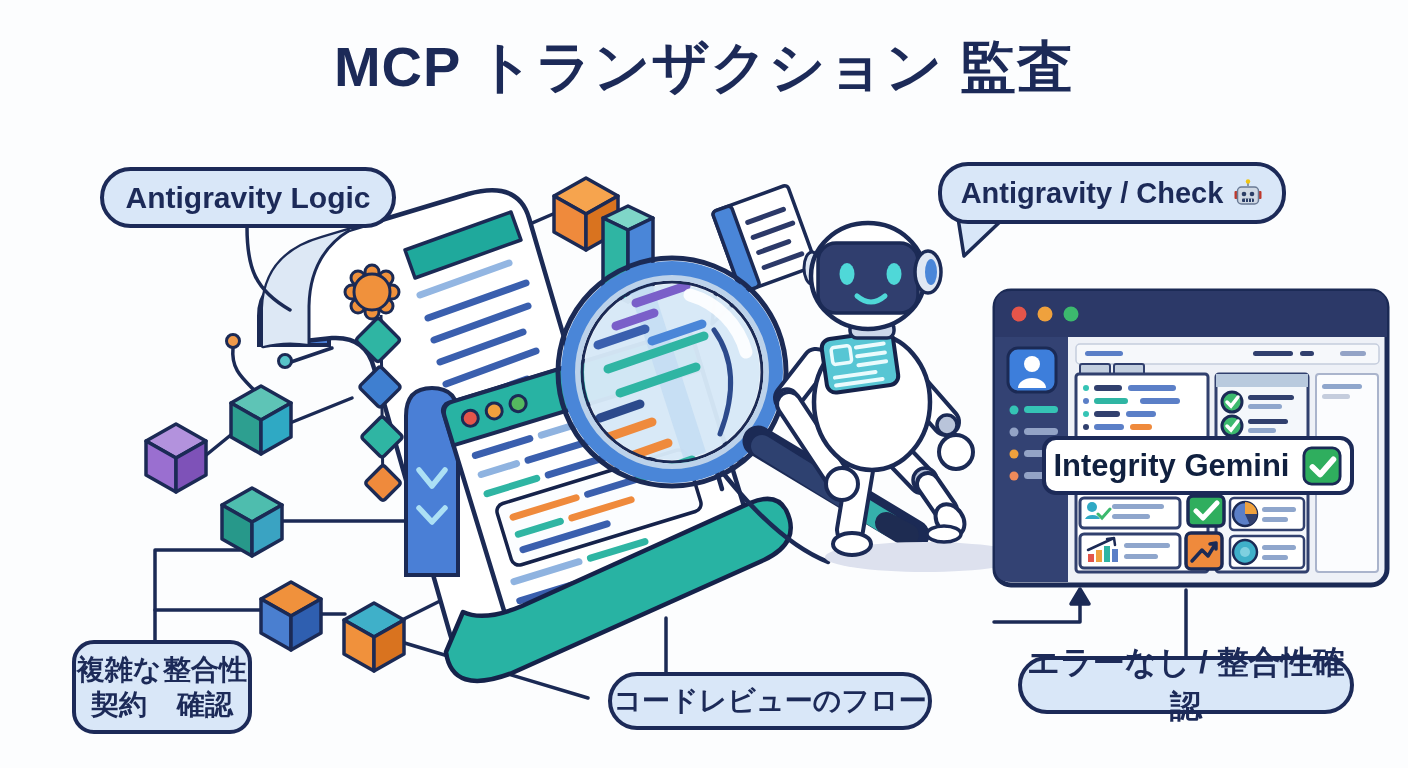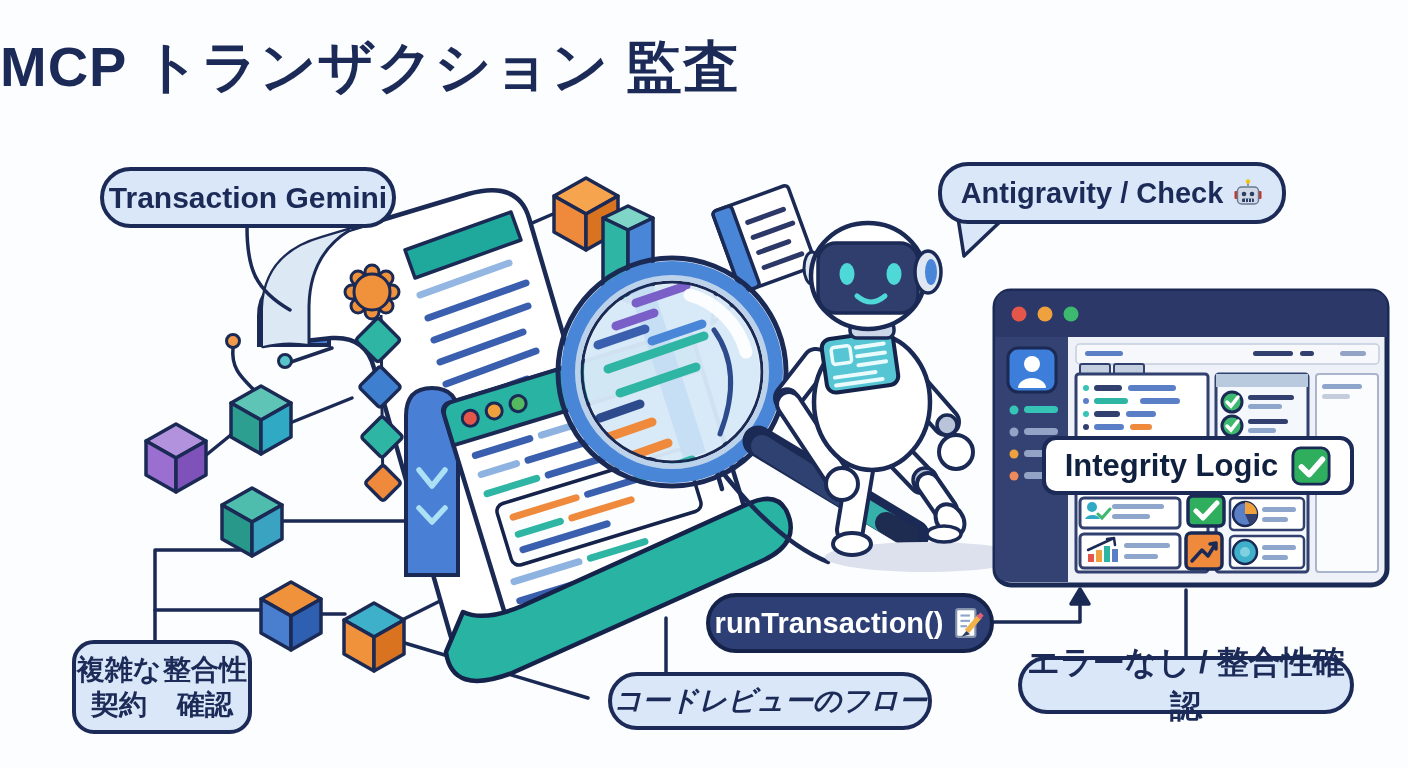--- a/index.html
+++ b/index.html
@@ -1,33 +1,33 @@
 <!DOCTYPE html>
 <html><head>
 <meta charset="utf-8">
 <style>
   html,body{margin:0;padding:0;}
   body{width:1408px;height:768px;position:relative;overflow:hidden;
        background:#fcfdfe;font-family:"Liberation Sans","DejaVu Sans",sans-serif;}
   #stage{position:absolute;inset:0;width:1408px;height:768px;}
   svg.scene{position:absolute;left:0;top:0;}
-  .page-title{position:absolute;top:30px;left:0;width:1408px;text-align:left;
+  .page-title{position:absolute;top:30px;left:0;width:1408px;text-align:center;
       font-size:56px;font-weight:800;color:#1c2a58;letter-spacing:1px;}
   .callout{position:absolute;display:flex;align-items:center;justify-content:center;
       font-weight:bold;color:#1c2a58;background:#d9e7f8;border:4px solid #1c2a58;
       box-sizing:border-box;gap:10px;text-align:center;}
   .co-translogic{left:100px;top:167px;width:296px;height:61px;border-radius:32px;font-size:30px;}
   .co-antigravity{left:938px;top:162px;width:348px;height:62px;border-radius:30px;font-size:29px;}
   .co-integrity{left:1042px;top:436px;width:312px;height:59px;background:#ffffff;
       border-radius:14px;font-size:31px;color:#10203f;gap:13px;}
   .co-runtx{left:706px;top:593px;width:288px;height:60px;background:#2d3f74;color:#ffffff;
       border:4px solid #15224a;border-radius:30px;font-size:29px;}
   .co-complex{left:72px;top:640px;width:180px;height:94px;border-radius:22px;
       font-size:28px;line-height:1.25;flex-direction:row;gap:0;}
-  .co-codereview{left:608px;top:672px;width:324px;height:58px;border-radius:29px;font-size:28px;font-style:italic;}
+  .co-codereview{left:608px;top:672px;width:324px;height:58px;border-radius:29px;font-size:28px;}
   .co-noerrors{left:1018px;top:656px;width:336px;height:58px;border-radius:29px;font-size:32px;align-items:center;}
   .ico{display:inline-block;flex:0 0 auto;}
 </style>
 </head>
 <body>
 
 <div id="stage">
 
 <svg class="scene" width="1408" height="768" viewBox="0 0 1408 768">
 
@@ -378,60 +378,48 @@
     <path d="M 994,622 L 1080,622 L 1080,600"></path>
     <polygon points="1080,589 1071,604 1089,604" fill="#1b2a55"></polygon>
     <path d="M 1186,656 L 1186,590"></path>
     <path d="M 666,672 L 666,618"></path>
   </g>
 </svg>
 
 <div class="page-title">MCP トランザクション 監査</div>
 
 <div class="callout co-translogic">
-  <span>Transaction Gemini</span>
+  <span>Antigravity Logic</span>
 </div>
 
 <div class="callout co-antigravity">
   <span>Antigravity / Check</span>
   <svg class="ico" width="30" height="30" viewBox="0 0 30 30">
     <line x1="15" y1="8" x2="15" y2="4" stroke="#8a97ad" stroke-width="2"></line>
     <circle cx="15" cy="3.5" r="2.2" fill="#f1c40f"></circle>
     <rect x="1.5" y="13" width="3" height="8" rx="1" fill="#c0392b"></rect>
     <rect x="25.5" y="13" width="3" height="8" rx="1" fill="#c0392b"></rect>
     <rect x="4.5" y="9" width="21" height="17" rx="4" fill="#cfd8e4" stroke="#6a7a94" stroke-width="1.5"></rect>
     <circle cx="11" cy="16" r="2.3" fill="#2c3e66"></circle>
     <circle cx="19" cy="16" r="2.3" fill="#2c3e66"></circle>
     <rect x="9" y="20.5" width="12" height="3.5" rx="1" fill="#2c3e66"></rect>
     <line x1="12.5" y1="20.5" x2="12.5" y2="24" stroke="#cfd8e4" stroke-width="1"></line>
     <line x1="15.5" y1="20.5" x2="15.5" y2="24" stroke="#cfd8e4" stroke-width="1"></line>
     <line x1="18.5" y1="20.5" x2="18.5" y2="24" stroke="#cfd8e4" stroke-width="1"></line>
   </svg>
 </div>
 
 <div class="callout co-integrity">
-  <span>Integrity Logic</span>
+  <span>Integrity Gemini</span>
   <svg class="ico" width="40" height="40" viewBox="0 0 42 42">
     <rect x="2" y="2" width="38" height="38" rx="8" fill="#2fae5e" stroke="#1b2a55" stroke-width="3"></rect>
     <path d="M 11,22 l 8,8 l 14,-16" fill="none" stroke="#ffffff" stroke-width="6" stroke-linecap="round" stroke-linejoin="round"></path>
   </svg>
 </div>
 
-<div class="callout co-runtx">
-  <span>runTransaction()</span>
-  <svg class="ico" width="32" height="32" viewBox="0 0 30 30">
-    <rect x="3" y="2" width="18" height="26" rx="2" fill="#ffffff" stroke="#8593ad" stroke-width="2"></rect>
-    <line x1="7" y1="8" x2="16" y2="8" stroke="#8fa6cc" stroke-width="2"></line>
-    <line x1="7" y1="13" x2="16" y2="13" stroke="#8fa6cc" stroke-width="2"></line>
-    <line x1="7" y1="18" x2="13" y2="18" stroke="#8fa6cc" stroke-width="2"></line>
-    <line x1="13" y1="23" x2="25" y2="9" stroke="#f1b24a" stroke-width="5"></line>
-    <line x1="24" y1="7" x2="27" y2="10" stroke="#e4607a" stroke-width="5"></line>
-    <polygon points="8,28 12.5,22.5 16,25.5" fill="#2c3e66"></polygon>
-  </svg>
-</div>
 
 <div class="callout co-complex">
   <span>複雑な契約</span>
   <span>整合性確認</span>
 </div>
 
 <div class="callout co-codereview">
   <span>コードレビューのフロー</span>
 </div>
 

